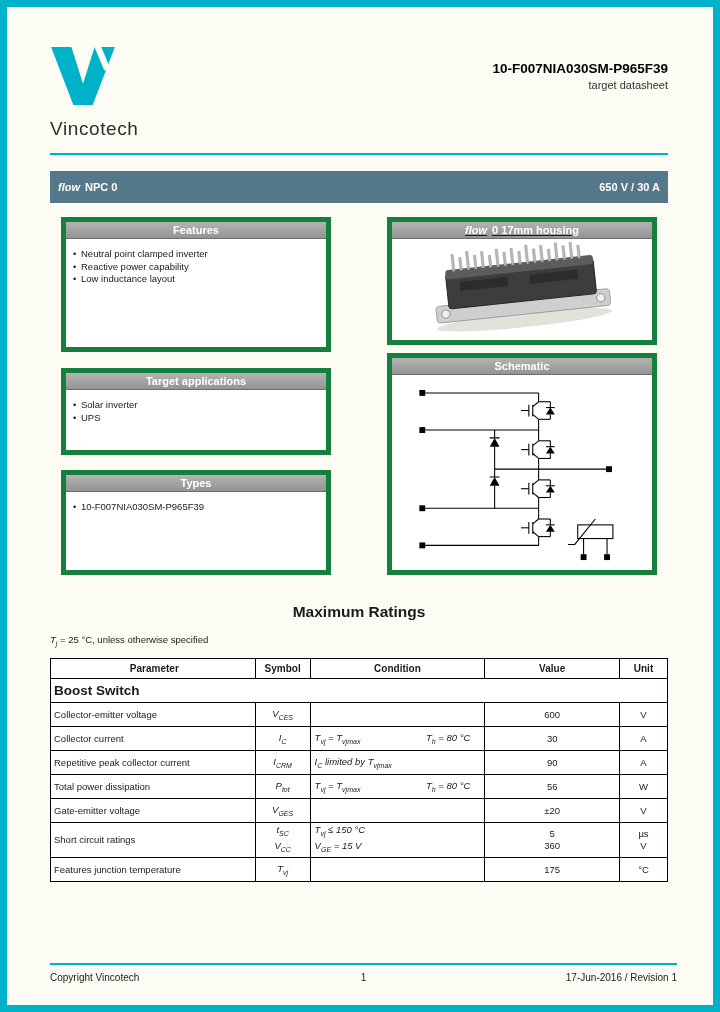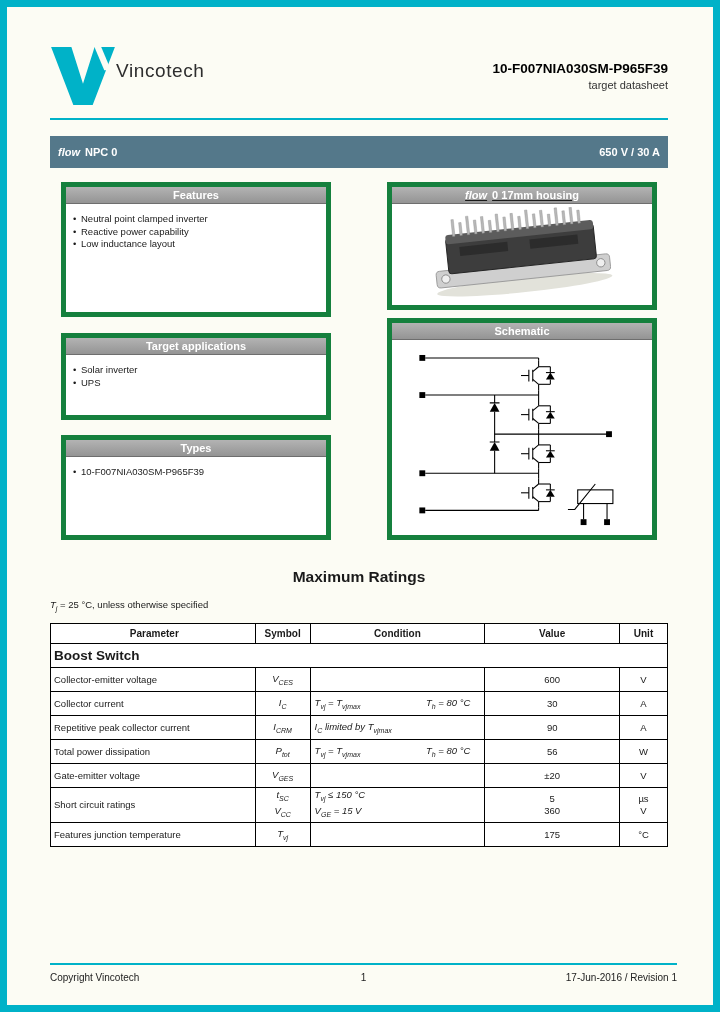--- a/index.html
+++ b/index.html
@@ -13,21 +13,21 @@
     position:absolute;inset:0;
     border:7px solid var(--accent,#00b2c8);
     background:var(--paper,#fcfcf4);
     box-sizing:border-box;
   }
   
   .head{
     display:flex;justify-content:space-between;align-items:flex-start;
     padding:40px 45px 0 43px;
   }
-  .logo-wrap{display:flex;flex-direction:row;}
+  .logo-wrap{display:flex;flex-direction:column;}
   .brand{margin-top:13px;font-size:19px;letter-spacing:.6px;color:#2e2e2e;font-weight:500;}
   .titles{text-align:right;padding-top:14px;}
   .title{font-size:13.5px;font-weight:bold;color:#000;}
   .subtitle{font-size:11px;color:#333;margin-top:3px;}
   .teal-rule{height:2px;background:var(--accent,#00b2c8);margin:13px 45px 0 43px;}
   
   .content{margin:0 45px 0 43px;}
   .banner{
     margin-top:16px;height:31px;background:var(--banner,#54788a);
     color:#fff;font-size:11px;font-weight:bold;

